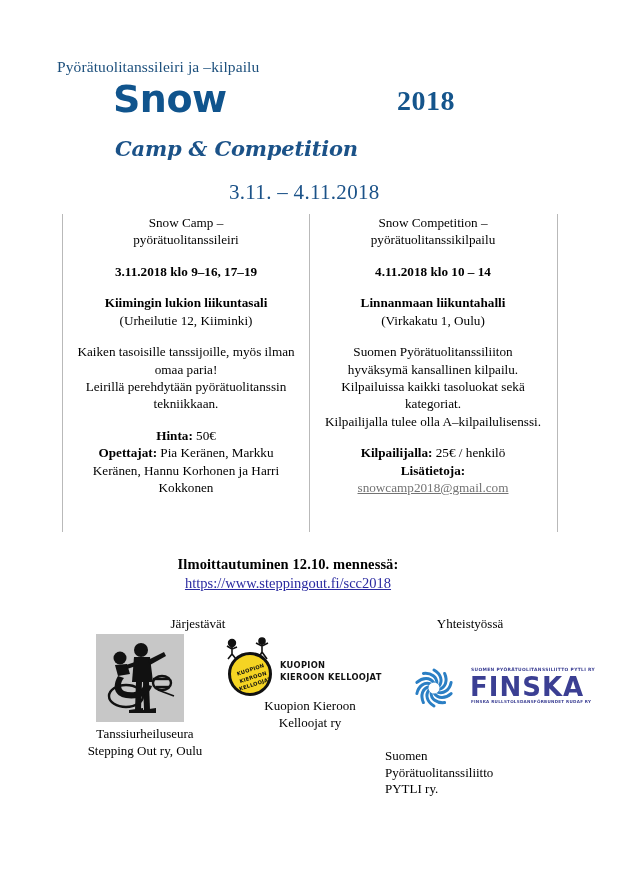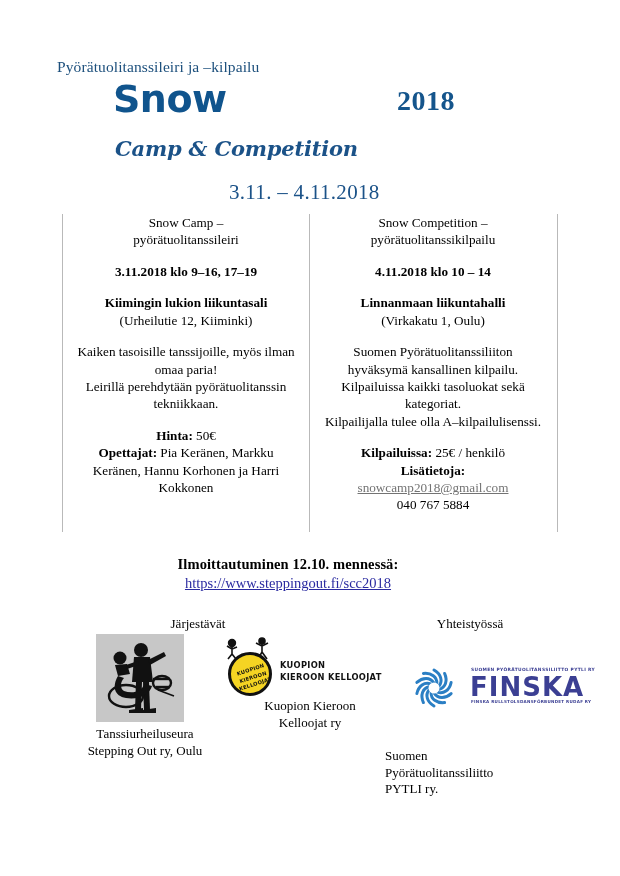--- a/index.html
+++ b/index.html
@@ -290,26 +290,25 @@
     <div class="blk b">4.11.2018 klo 10 – 14</div>
     <div class="blk">
       <div class="b">Linnanmaan liikuntahalli</div>
       <div>(Virkakatu 1, Oulu)</div>
     </div>
     <div class="blk nowrapish">Suomen Pyörätuolitanssiliiton hyväksymä kansallinen kilpailu.
 Kilpailuissa kaikki tasoluokat sekä kategoriat.
 Kilpailijalla tulee olla A–kilpailulisenssi.</div>
     <div class="blk">
       <div>
-        <span class="b">Kilpailuissa:</span>
+        <span class="b">Kilpailijalla:</span>
         <span>25€ / henkilö</span>
       </div>
       <div class="b">Lisätietoja:</div>
       <div class="link">snowcamp2018@gmail.com</div>
-      <div>040 767 5884</div>
     </div>
   </div>
 </div>
 
 <div class="reg">
   <div class="reg-title">Ilmoittautuminen 12.10. mennessä:</div>
   <div class="reg-url">https://www.steppingout.fi/scc2018</div>
 </div>
 
 <div class="footer">

